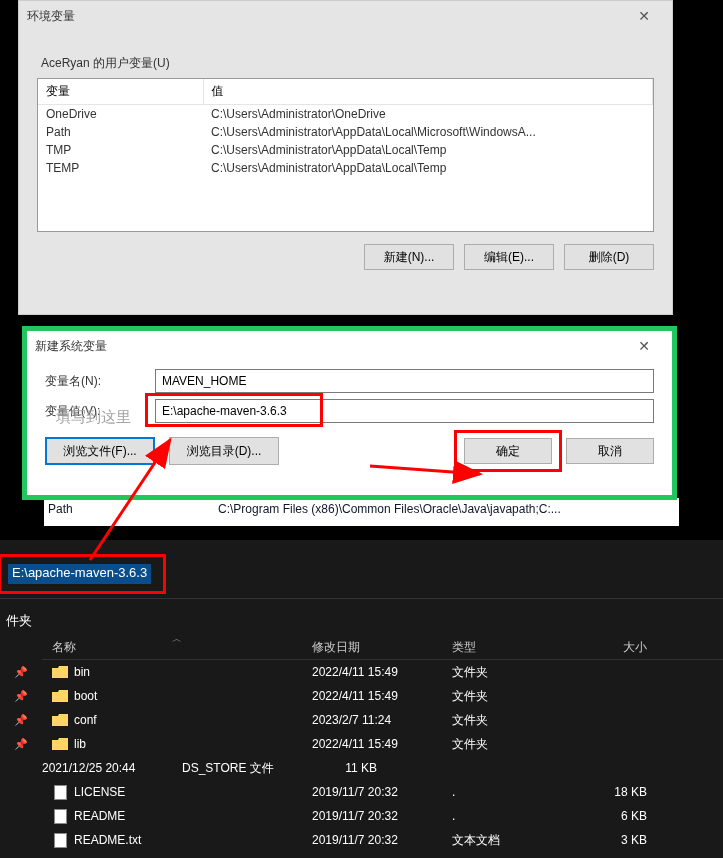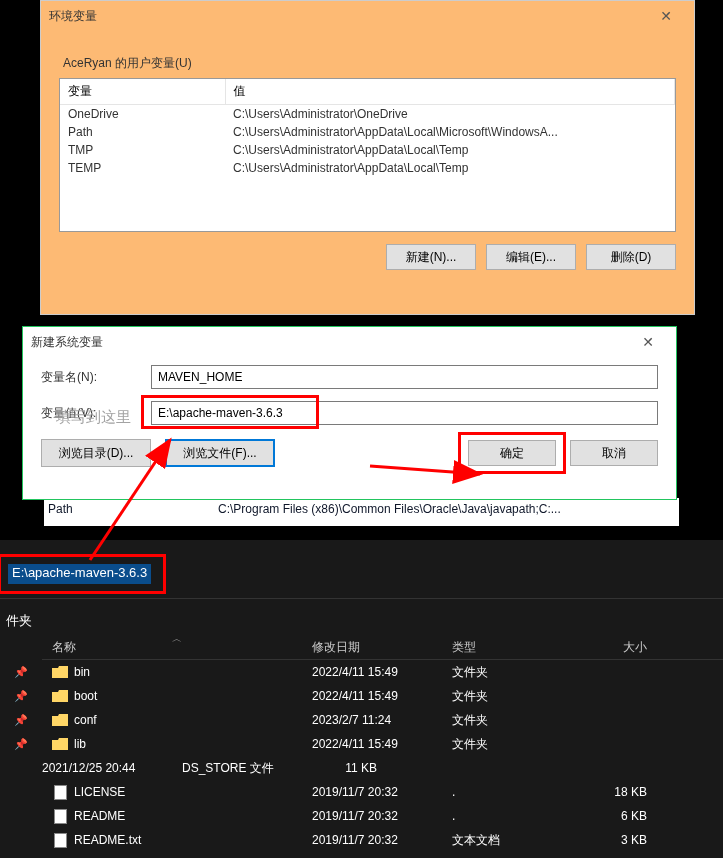--- a/index.html
+++ b/index.html
@@ -1,42 +1,42 @@
 <!DOCTYPE html>
 <html><head>
 <meta charset="utf-8">
 <style>
 * { box-sizing: border-box; font-family: "Microsoft YaHei", "Segoe UI", Tahoma, sans-serif; }
 body { margin: 0; padding: 0; width: 723px; height: 858px; background: #000; position: relative; overflow: hidden; }
 
 
-.env-dialog { position: absolute; left: 40px; top: 0; width: 655px; height: 315px; background: #fdba74; border: 1px solid #ccc; }
+.env-dialog { position: absolute; left: 18px; top: 0; width: 655px; height: 315px; background: #e5e5e5; border: 1px solid #ccc; }
 .env-titlebar { height: 30px; display: flex; align-items: center; justify-content: space-between; padding: 0 8px; }
 .env-titlebar span { font-size: 12px; color: #333; }
 .close-x { width: 40px; height: 30px; display: flex; align-items: center; justify-content: center; font-size: 14px; color: #555; }
 
 .env-group { margin: 24px 18px 0 18px; }
 .env-group-label { font-size: 12px; color: #333; margin-bottom: 6px; padding-left: 4px; }
 .env-table-wrap { border: 1px solid #999; height: 154px; background: #fff; }
 .env-table { width: 100%; border-collapse: collapse; font-size: 12px; }
 .env-table th { text-align: left; font-weight: normal; padding: 4px 8px; border-bottom: 1px solid #e5e5e5; border-right: 1px solid #e5e5e5; background: #fff; }
 .env-table th:first-child { width: 165px; }
 .env-table td { padding: 2px 8px; color: #333; }
 .env-btn-row { display: flex; justify-content: flex-end; gap: 10px; margin-top: 12px; padding-right: 0; }
 .win-btn { min-width: 90px; height: 26px; font-size: 12px; background: #e1e1e1; border: 1px solid #adadad; display: inline-flex; align-items: center; justify-content: center; color: #000; }
 
 
 .sys-strip { position: absolute; left: 44px; top: 498px; width: 635px; height: 28px; background: #fff; font-size: 12px; color: #0f172a; padding: 4px 4px; overflow: hidden; white-space: nowrap; }
 .sys-strip .col1 { display: inline-block; width: 170px; }
 
 
-.new-dialog { position: absolute; left: 22px; top: 326px; width: 655px; height: 174px; background: #fff; border: 1px solid #22c55e; }
+.new-dialog { position: absolute; left: 22px; top: 326px; width: 655px; height: 174px; background: #fff; border: 5px solid #22c55e; }
 .new-titlebar { height: 30px; display: flex; align-items: center; justify-content: space-between; padding: 0 8px; font-size: 12px; color: #333; }
 .new-body { padding: 8px 18px 0 18px; }
-.field-row { display: flex; align-items: center; margin-bottom: 12px; }
+.field-row { display: flex; align-items: center; margin-bottom: 6px; }
 .field-label { width: 110px; font-size: 12px; color: #333; }
 .field-input { flex: 1; height: 24px; border: 1px solid #7a7a7a; font-size: 12px; padding: 2px 6px; }
 .highlight-input-wrap { position: relative; flex: 1; }
 .highlight-box { position: absolute; border: 3px solid red; left: -10px; top: -6px; width: 178px; height: 34px; pointer-events: none; }
 .annotation { position: absolute; left: 56px; top: 408px; font-size: 15px; color: #a3a3a3; z-index: 5; }
 .new-btn-row { display: flex; align-items: center; gap: 14px; margin-top: 14px; }
 .new-btn-row .spacer { flex: 1; }
 .browse-btn { min-width: 110px; height: 28px; font-size: 12px; background: #e1e1e1; border: 1px solid #adadad; display: inline-flex; align-items: center; justify-content: center; }
 .browse-btn.blue { border: 2px solid #0078d7; }
 .ok-btn-wrap { position: relative; }
@@ -129,22 +129,22 @@
       <input class="field-input" value="MAVEN_HOME" style="">
     </div>
     <div class="field-row">
       <div class="field-label">变量值(V):</div>
       <div class="highlight-input-wrap">
         <input class="field-input" style="width: 100%;" value="E:\apache-maven-3.6.3">
         <div class="highlight-box"></div>
       </div>
     </div>
     <div class="new-btn-row">
+      <div class="browse-btn blue">浏览文件(F)...</div>
       <div class="browse-btn">浏览目录(D)...</div>
-      <div class="browse-btn blue">浏览文件(F)...</div>
       <div class="spacer"></div>
       <div class="ok-btn-wrap">
         <div class="win-btn" style="min-width:88px">确定</div>
         <div class="ok-highlight"></div>
       </div>
       <div class="win-btn" style="min-width:88px">取消</div>
     </div>
   </div>
 </div>
 

